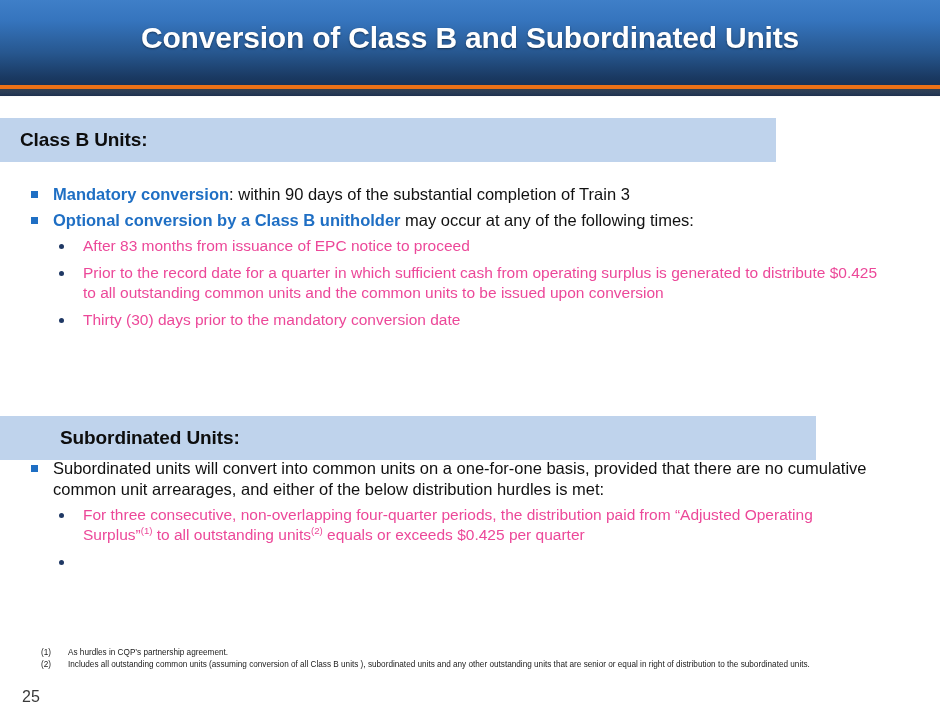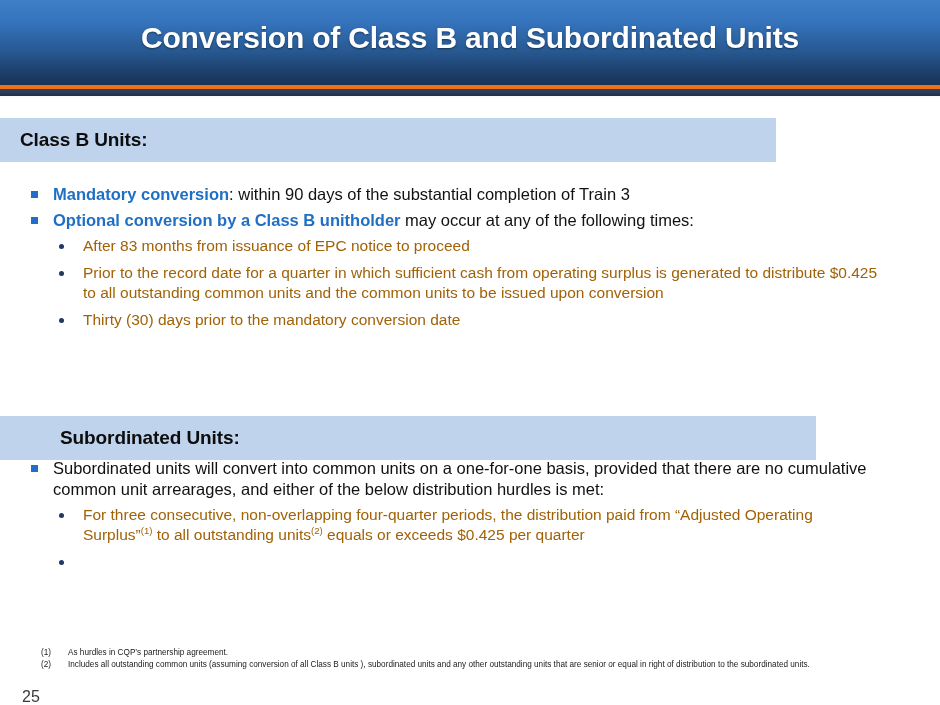--- a/index.html
+++ b/index.html
@@ -107,21 +107,21 @@
   }
   .txt1 {
     font-size: 16.5px;
     line-height: 21px;
     color: #111111;
     max-width: 845px;
   }
   .txt2 {
     font-size: 15.5px;
     line-height: 20px;
-    color: #a16207;
+    color: #ec4899;
     max-width: 800px;
   }
   .accent {
     color: #1f6fc4;
     font-weight: bold;
   }
   sup {
     font-size: 0.62em;
     vertical-align: super;
     line-height: 0;

